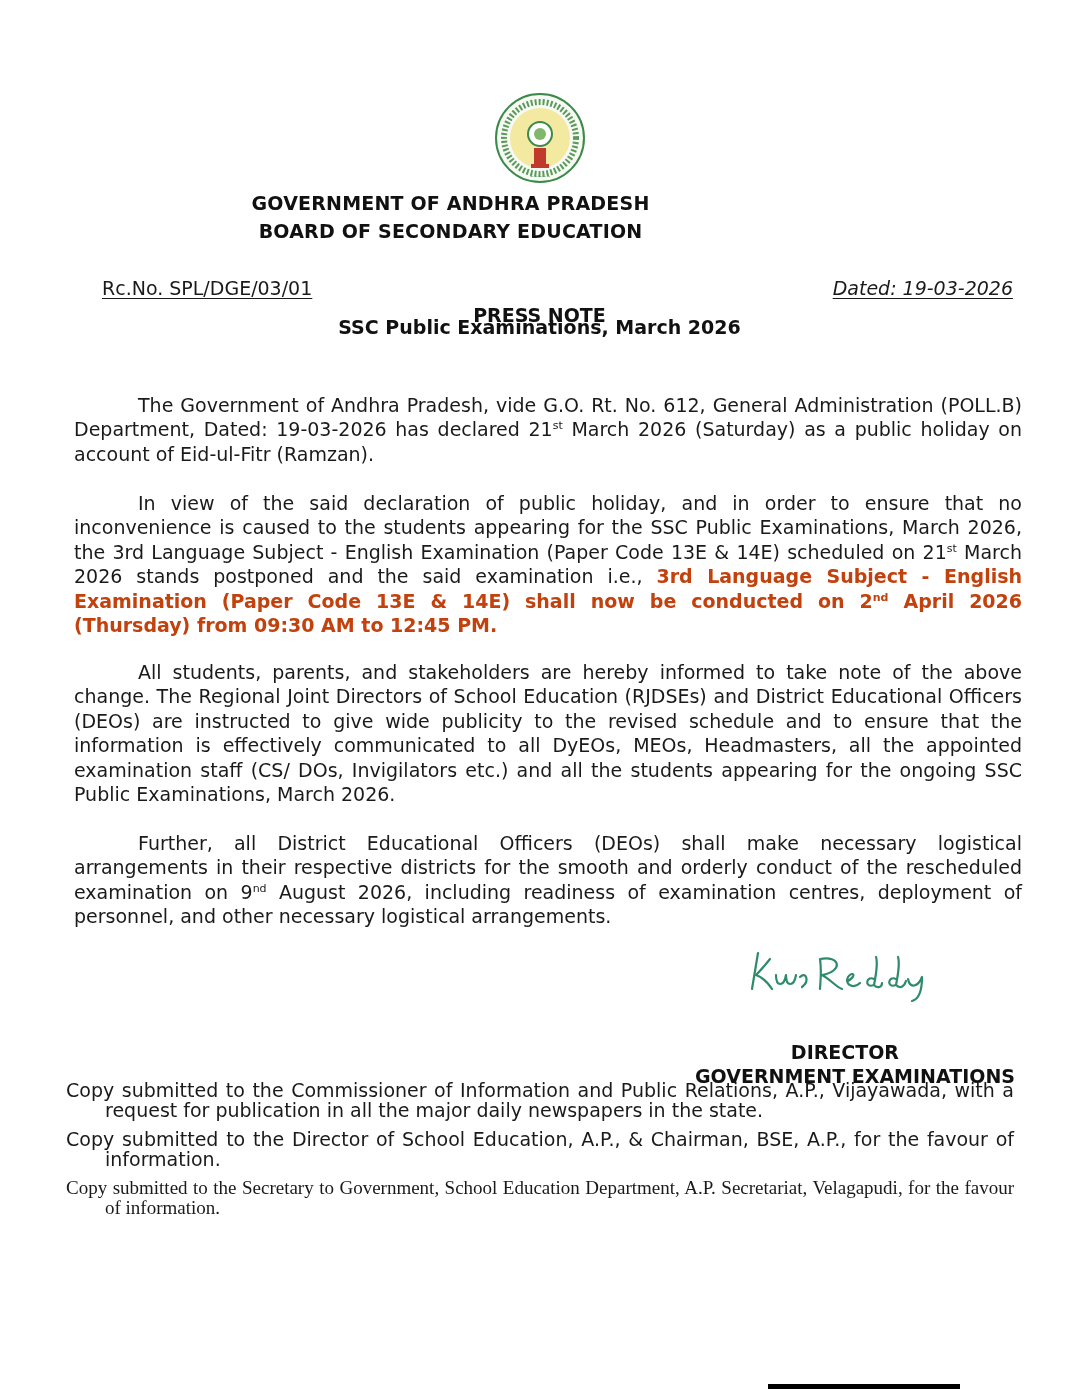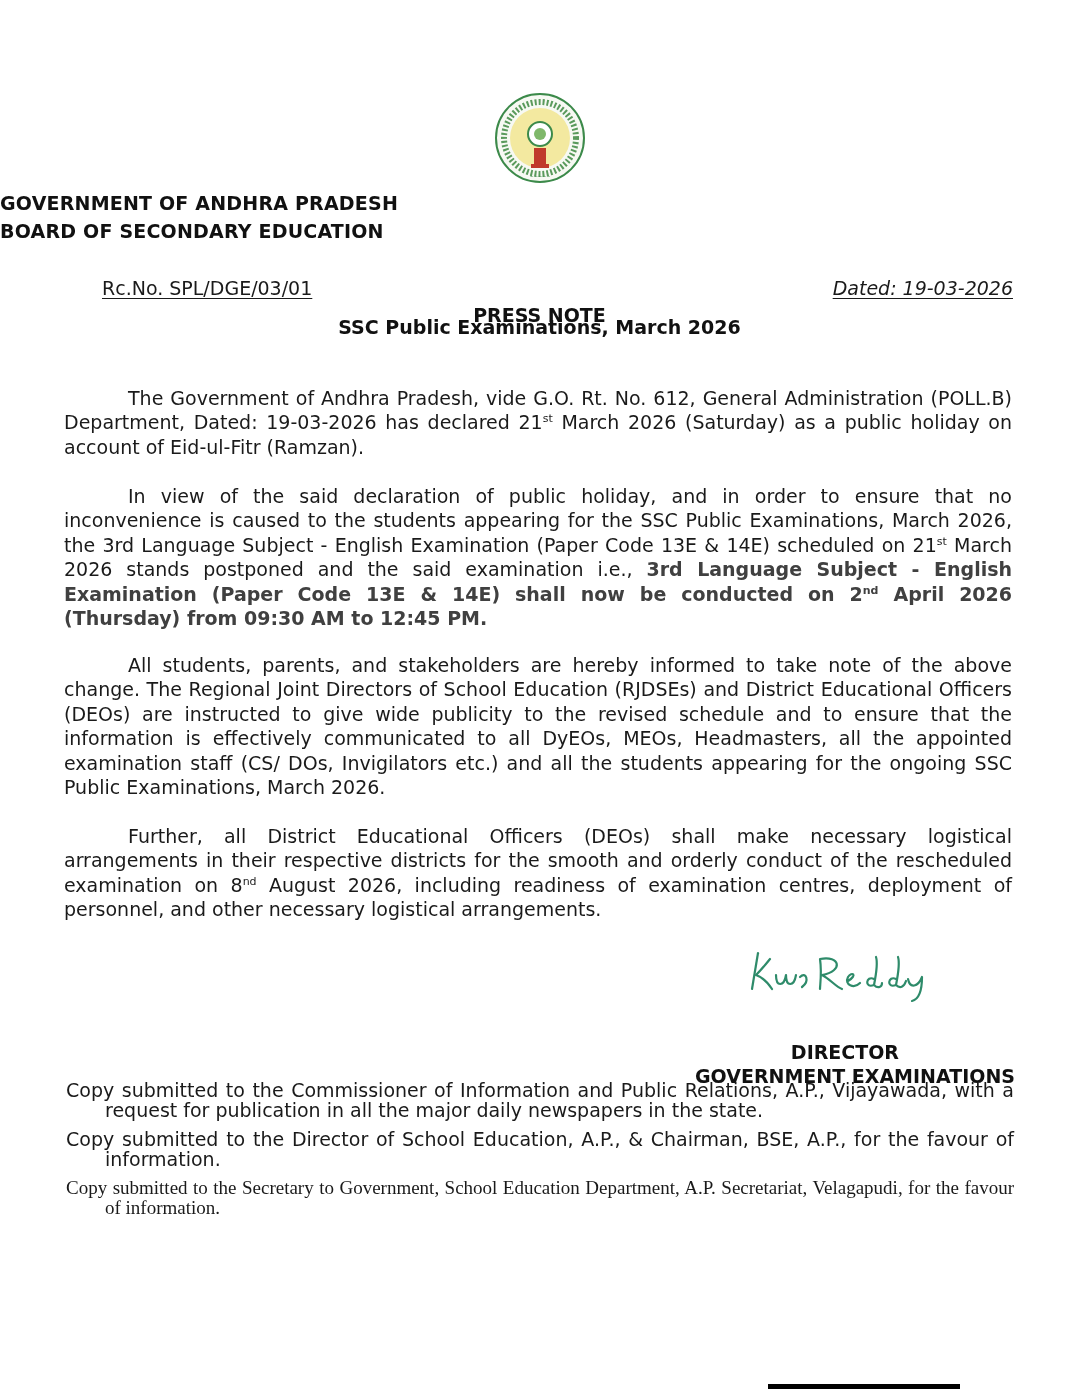--- a/index.html
+++ b/index.html
@@ -4,38 +4,38 @@
 <style>
   html, body { margin: 0; padding: 0; background: #ffffff; }
   body {
     width: 1079px; height: 1389px; position: relative; overflow: hidden;
     font-family: "DejaVu Sans", sans-serif; color: #1a1a1a;
   }
   .emblem {
     position: absolute; left: 494px; top: 92px; width: 92px; height: 92px;
   }
   .hdr {
-    position: absolute; left: 0; width: 901px; text-align: left;
+    position: absolute; left: 0; width: 901px; text-align: center;
     font-family: "DejaVu Sans", sans-serif; font-weight: bold; font-size: 19px;
     letter-spacing: 0.2px; color: #111;
   }
   .ref {
     position: absolute; top: 277px; font-size: 19px; text-decoration: underline;
     text-underline-offset: 3px; color: #1a1a1a;
   }
   .title {
     position: absolute; left: 0; width: 1079px; text-align: center;
     font-weight: bold; font-size: 19px; color: #111;
   }
   .para {
-    position: absolute; left: 64px; width: 948px; font-size: 19px;
-    line-height: 24.4px; text-align: justify; text-indent: 64px; color: #1a1a1a;
+    position: absolute; left: 74px; width: 948px; font-size: 19px;
+    line-height: 24.4px; text-align: justify; text-indent: 64px; color: #1a1a1a; margin-top: 7px;
   }
   .para sup { font-size: 11px; line-height: 0; vertical-align: 7px; }
-  .para b { font-weight: bold; color: #404040; }
+  .para b { font-weight: bold; color: #c2410c; }
   .sign {
     position: absolute; left: 740px; top: 945px; width: 200px; height: 60px;
   }
   .sig-title {
     position: absolute; right: 64px; text-align: center; font-weight: bold;
     font-size: 19px; color: #111; margin-top: 32px;
   }
   .copy {
     position: absolute; left: 66px; width: 948px; font-size: 19px;
     line-height: 20px; text-align: justify; padding-left: 39px;
@@ -74,21 +74,21 @@
   <span>The Government of Andhra Pradesh, vide G.O. Rt. No. 612, General Administration (POLL.B) Department, Dated: 19-03-2026 has declared 21</span><sup>st</sup><span> March 2026 (Saturday) as a public holiday on account of Eid-ul-Fitr (Ramzan).</span>
 </div>
 
 <div class="para" style="top:484px;">
   <span>In view of the said declaration of public holiday, and in order to ensure that no inconvenience is caused to the students appearing for the SSC Public Examinations, March 2026, the 3rd Language Subject - English Examination (Paper Code 13E &amp; 14E) scheduled on 21</span><sup>st</sup><span> March 2026 stands postponed and the said examination i.e., </span><b>3rd Language Subject - English Examination (Paper Code 13E &amp; 14E) shall now be conducted on 2</b><b><sup>nd</sup></b><b> April 2026 (Thursday) from 09:30 AM to 12:45 PM.</b>
 </div>
 
 <div class="para" style="top:653px;">All students, parents, and stakeholders are hereby informed to take note of the above change. The Regional Joint Directors of School Education (RJDSEs) and District Educational Officers (DEOs) are instructed to give wide publicity to the revised schedule and to ensure that the information is effectively communicated to all DyEOs, MEOs, Headmasters, all the appointed examination staff (CS/ DOs, Invigilators etc.) and all the students appearing for the ongoing SSC Public Examinations, March 2026.</div>
 
 <div class="para" style="top:824px;">
-  <span>Further, all District Educational Officers (DEOs) shall make necessary logistical arrangements in their respective districts for the smooth and orderly conduct of the rescheduled examination on 8</span><sup>nd</sup><span> August 2026, including readiness of examination centres, deployment of personnel, and other necessary logistical arrangements.</span>
+  <span>Further, all District Educational Officers (DEOs) shall make necessary logistical arrangements in their respective districts for the smooth and orderly conduct of the rescheduled examination on 9</span><sup>nd</sup><span> August 2026, including readiness of examination centres, deployment of personnel, and other necessary logistical arrangements.</span>
 </div>
 
 <div class="sign">
   <svg width="200" height="60" viewBox="0 0 200 60">
     <g fill="none" stroke="#2e8b6a" stroke-width="2.2" stroke-linecap="round" stroke-linejoin="round">
       <path d="M18 8 L12 44"></path>
       <path d="M30 14 C22 24 18 28 16 30 C22 32 28 38 32 44"></path>
       <path d="M36 30 C36 42 44 42 46 30 C46 42 54 42 56 30"></path>
       <path d="M60 32 C66 26 70 36 62 42"></path>
       <path d="M80 14 C82 28 80 40 80 44 M80 14 C100 10 104 26 82 30 C90 34 96 42 102 44"></path>

